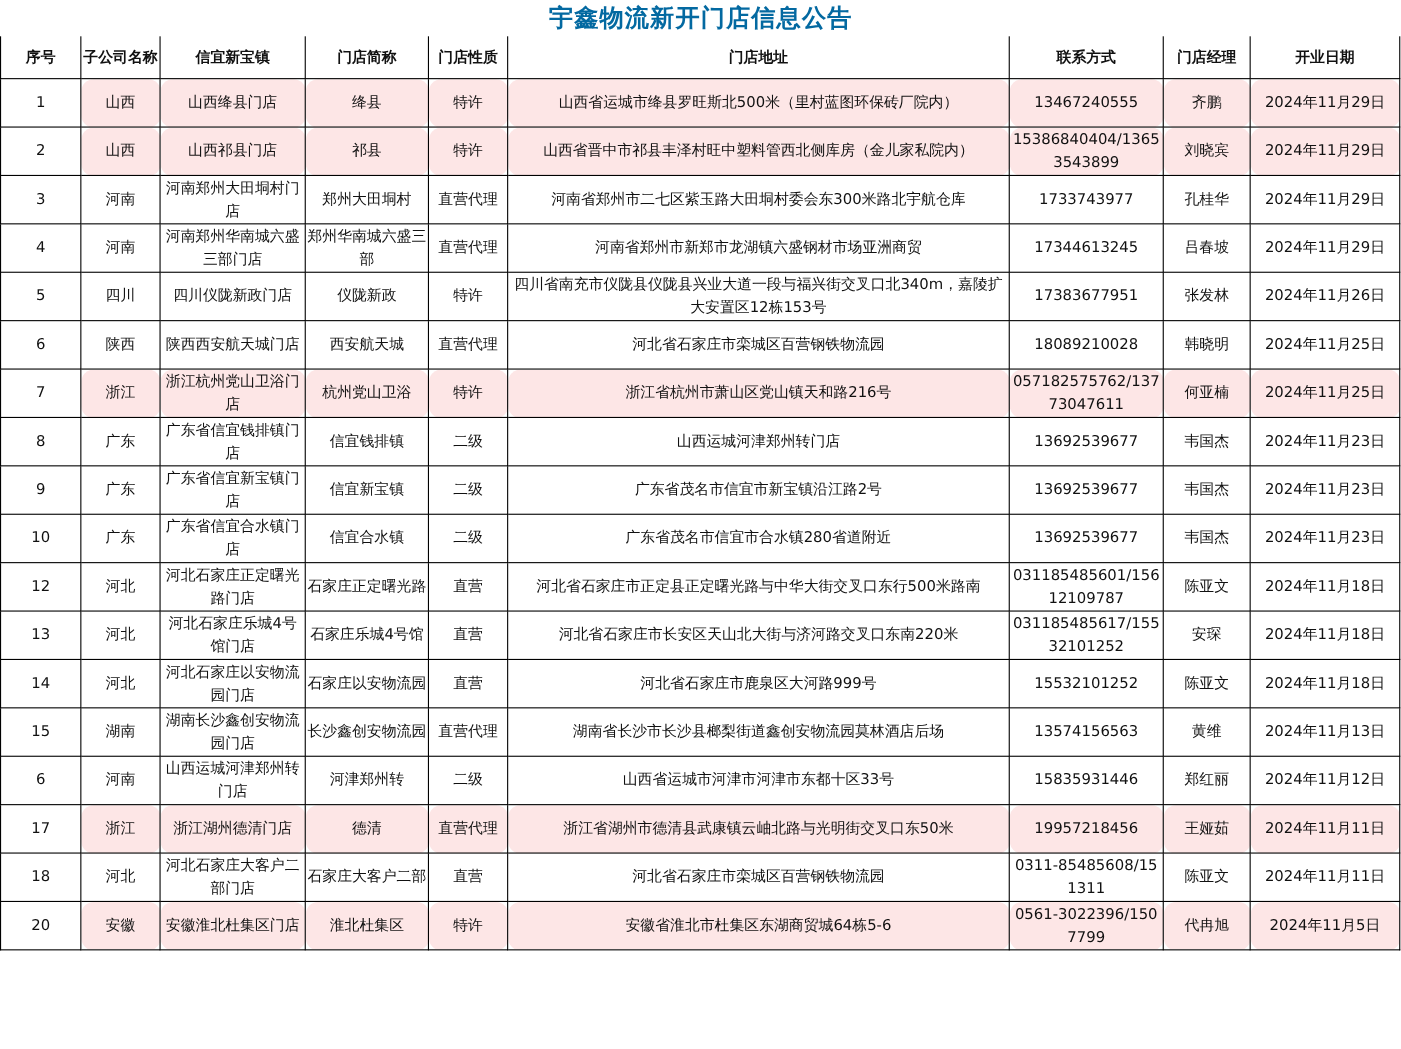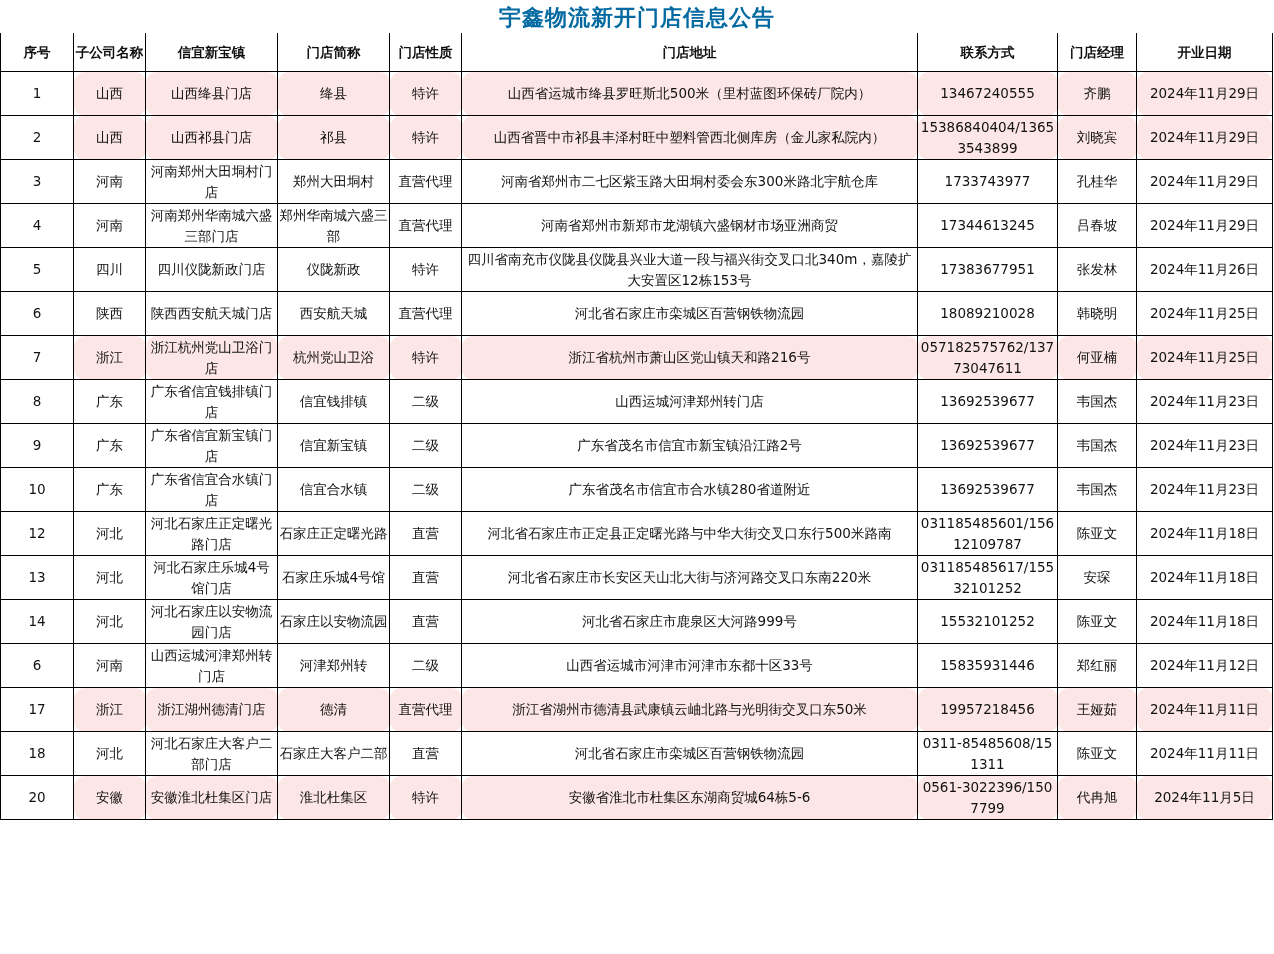--- a/index.html
+++ b/index.html
@@ -193,20 +193,31 @@
         <td>河北</td>
         <td>河北石家庄以安物流园门店</td>
         <td>石家庄以安物流园</td>
         <td>直营</td>
         <td>河北省石家庄市鹿泉区大河路999号</td>
         <td>15532101252</td>
         <td>陈亚文</td>
         <td>2024年11月18日</td>
       </tr>
       <tr>
+        <td class="first-col">15</td>
+        <td>湖南</td>
+        <td>湖南长沙鑫创安物流园门店</td>
+        <td>长沙鑫创安物流园</td>
+        <td>直营代理</td>
+        <td>湖南省长沙市长沙县榔梨街道鑫创安物流园莫林酒店后场</td>
+        <td>13574156563</td>
+        <td>黄维</td>
+        <td>2024年11月13日</td>
+      </tr>
+      <tr>
         <td class="first-col">6</td>
         <td>河南</td>
         <td>山西运城河津郑州转门店</td>
         <td>河津郑州转</td>
         <td>二级</td>
         <td>山西省运城市河津市河津市东都十区33号</td>
         <td>15835931446</td>
         <td>郑红丽</td>
         <td>2024年11月12日</td>
       </tr>

